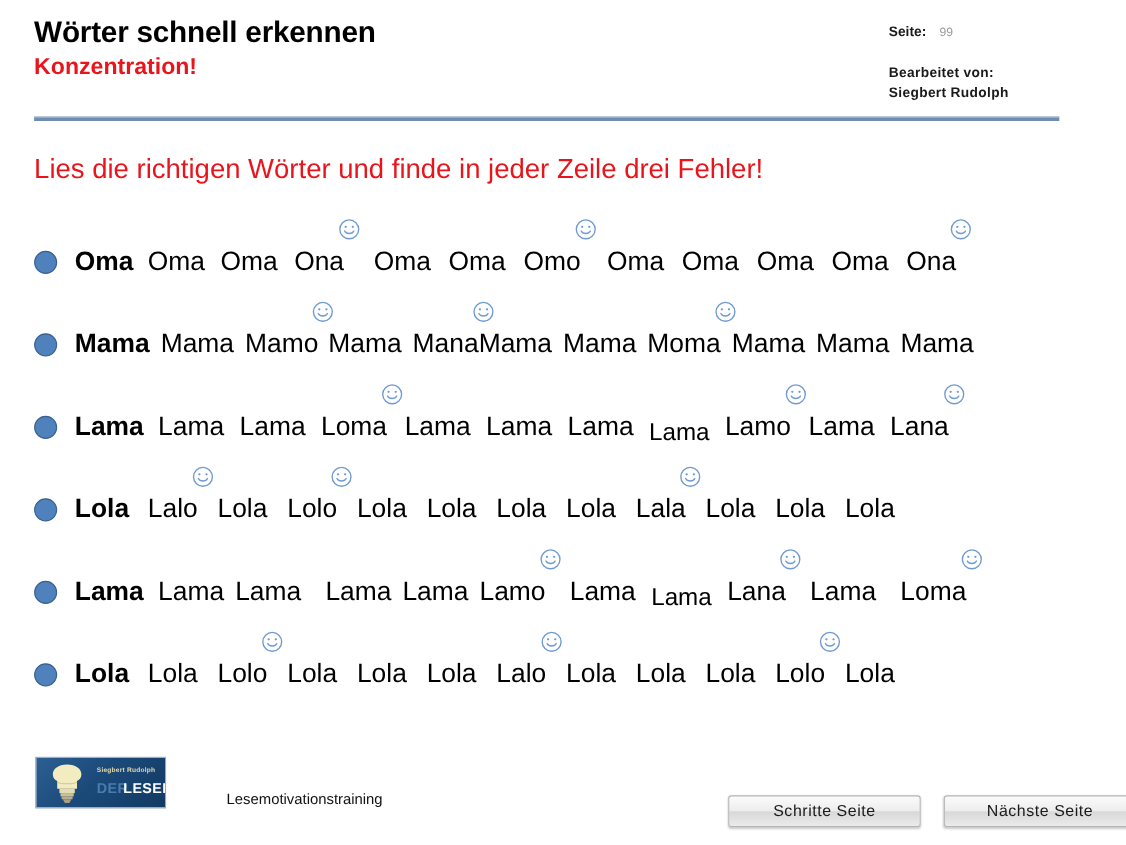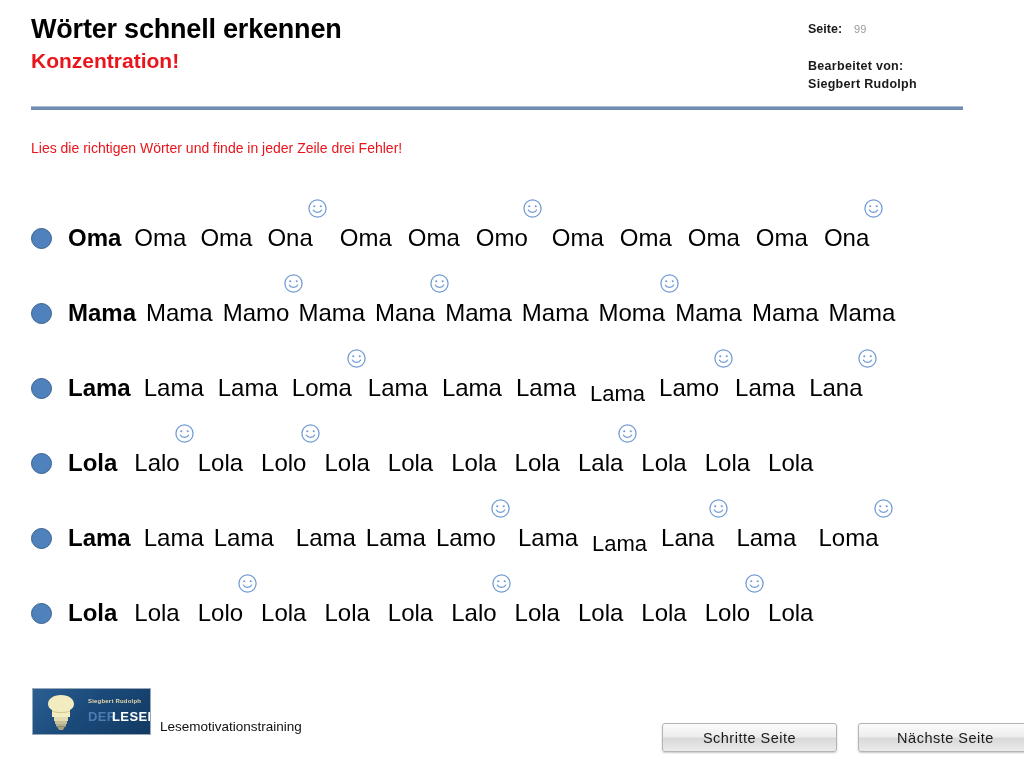--- a/index.html
+++ b/index.html
@@ -75,21 +75,21 @@
     height: 3px;
     background: #6f8db0;
     border-top: 1px solid #a8bcd4;
   }
 
   
   #instruction {
     position: absolute;
     left: 31px;
     top: 140px;
-    font-size: 14px;
+    font-size: 25px;
     font-weight: normal;
     color: #e8161c;
     white-space: nowrap;
   }
 
   
   #exercise {
     position: absolute;
     left: 0;
     top: 200px;
@@ -200,20 +200,21 @@
     font-weight: bold;
     color: #ffffff;
     letter-spacing: 0.4px;
     white-space: nowrap;
   }
   #brand-title {
     font-size: 13.5px;
     color: #111111;
     padding-bottom: 1px;
     white-space: nowrap;
+    margin-left: 46px;
   }
   #footer-path {
     position: absolute;
     left: 34px;
     top: 52px;
     font-size: 8.6px;
     color: #111111;
     white-space: nowrap;
     letter-spacing: 0.05px;
   }
@@ -306,21 +307,21 @@
       <div class="row-words">
         <span class="word first" style="margin-right: 10px;">Mama</span>
         <span class="word" style="margin-right: 10px;">Mama</span>
         <span class="word" style="margin-right: 9px;">Mamo<svg viewBox="0 0 22 22" class="smiley">
             <circle cx="11" cy="11" r="9" fill="none" stroke="#6f9ad3" stroke-width="1.3"></circle>
             <circle cx="7.6" cy="8.6" r="1.1" fill="#6f9ad3"></circle>
             <circle cx="14.4" cy="8.6" r="1.1" fill="#6f9ad3"></circle>
             <path d="M6.6 12.6 C8.2 15.8 13.8 15.8 15.4 12.6" fill="none" stroke="#6f9ad3" stroke-width="1.3" stroke-linecap="round"></path>
           </svg></span>
         <span class="word" style="margin-right: 10px;">Mama</span>
-        <span class="word" style="margin-right: 10px;">Mana<svg viewBox="0 0 22 22" class="smiley">
+        <span class="word" style="">Mana<svg viewBox="0 0 22 22" class="smiley">
             <circle cx="11" cy="11" r="9" fill="none" stroke="#6f9ad3" stroke-width="1.3"></circle>
             <circle cx="7.6" cy="8.6" r="1.1" fill="#6f9ad3"></circle>
             <circle cx="14.4" cy="8.6" r="1.1" fill="#6f9ad3"></circle>
             <path d="M6.6 12.6 C8.2 15.8 13.8 15.8 15.4 12.6" fill="none" stroke="#6f9ad3" stroke-width="1.3" stroke-linecap="round"></path>
           </svg></span>
         <span class="word" style="margin-right: 10px;">Mama</span>
         <span class="word" style="margin-right: 10px;">Mama</span>
         <span class="word" style="margin-right: 10px;">Moma<svg viewBox="0 0 22 22" class="smiley">
             <circle cx="11" cy="11" r="9" fill="none" stroke="#6f9ad3" stroke-width="1.3"></circle>
             <circle cx="7.6" cy="8.6" r="1.1" fill="#6f9ad3"></circle>

